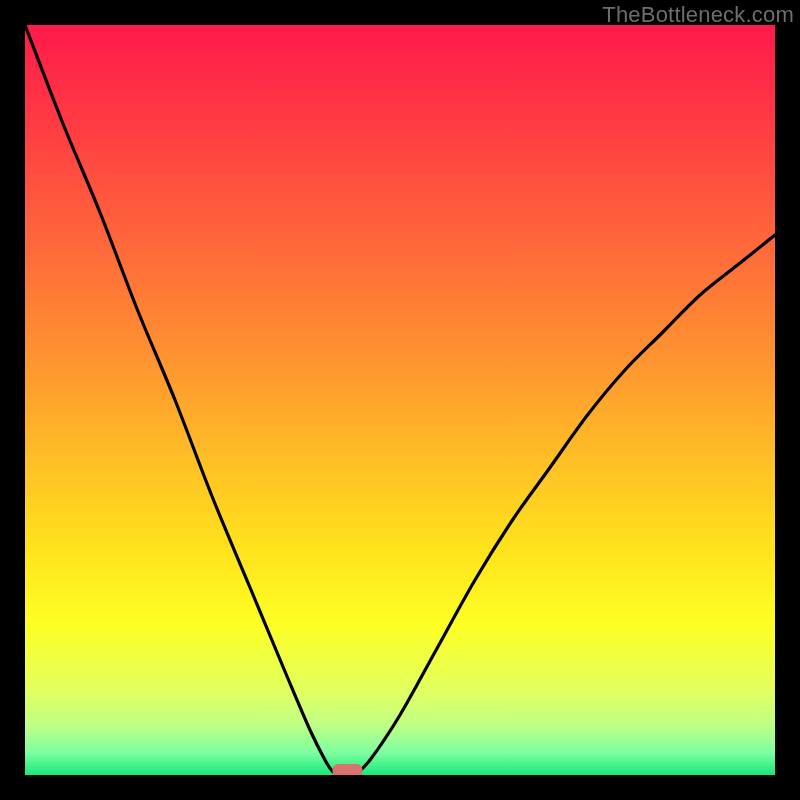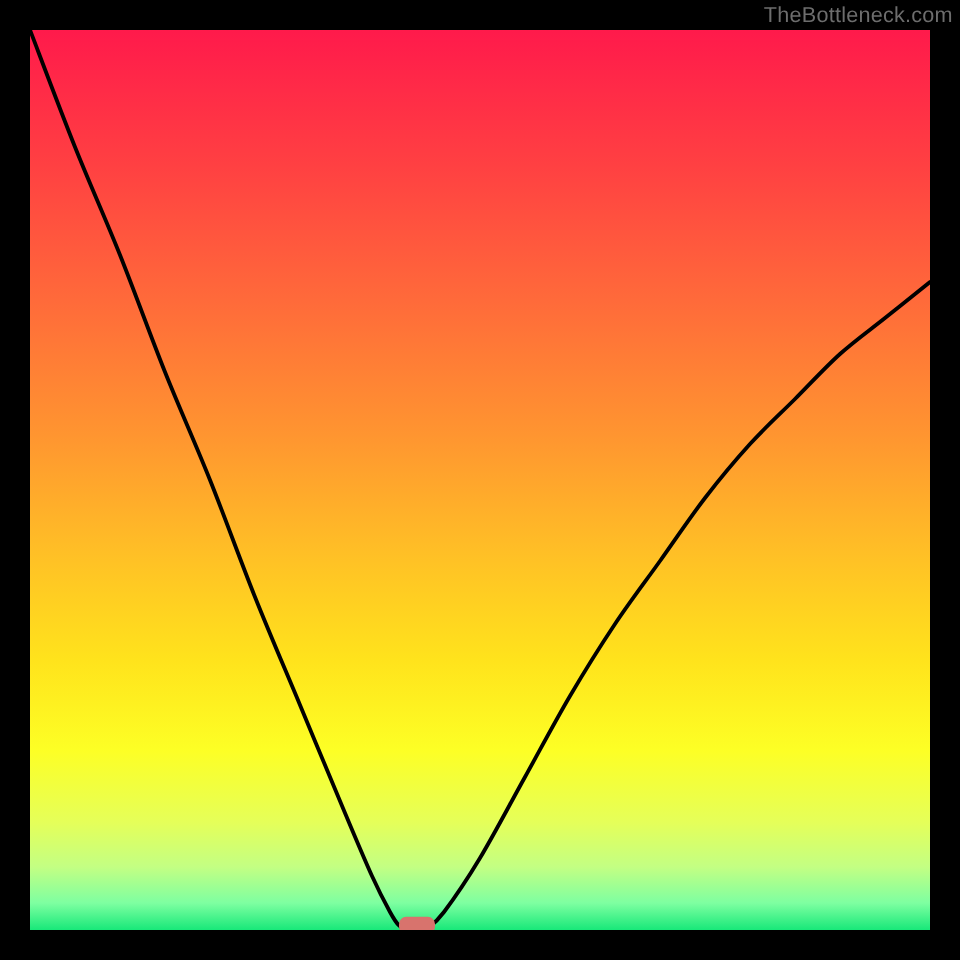--- a/index.html
+++ b/index.html
@@ -24,21 +24,21 @@
     left: 0;
     top: 0;
     width: 750px;
     height: 750px;
   }
   .watermark {
     position: absolute;
     top: 2px;
     right: 6px;
     color: #6d6d6d;
-    font-size: 18px;
+    font-size: 22px;
     font-weight: 500;
     letter-spacing: 0.2px;
     font-family: Arial, Helvetica, sans-serif;
   }
   svg { display: block; }
 </style>
 </head>
 <body>
 
 <div class="frame">

